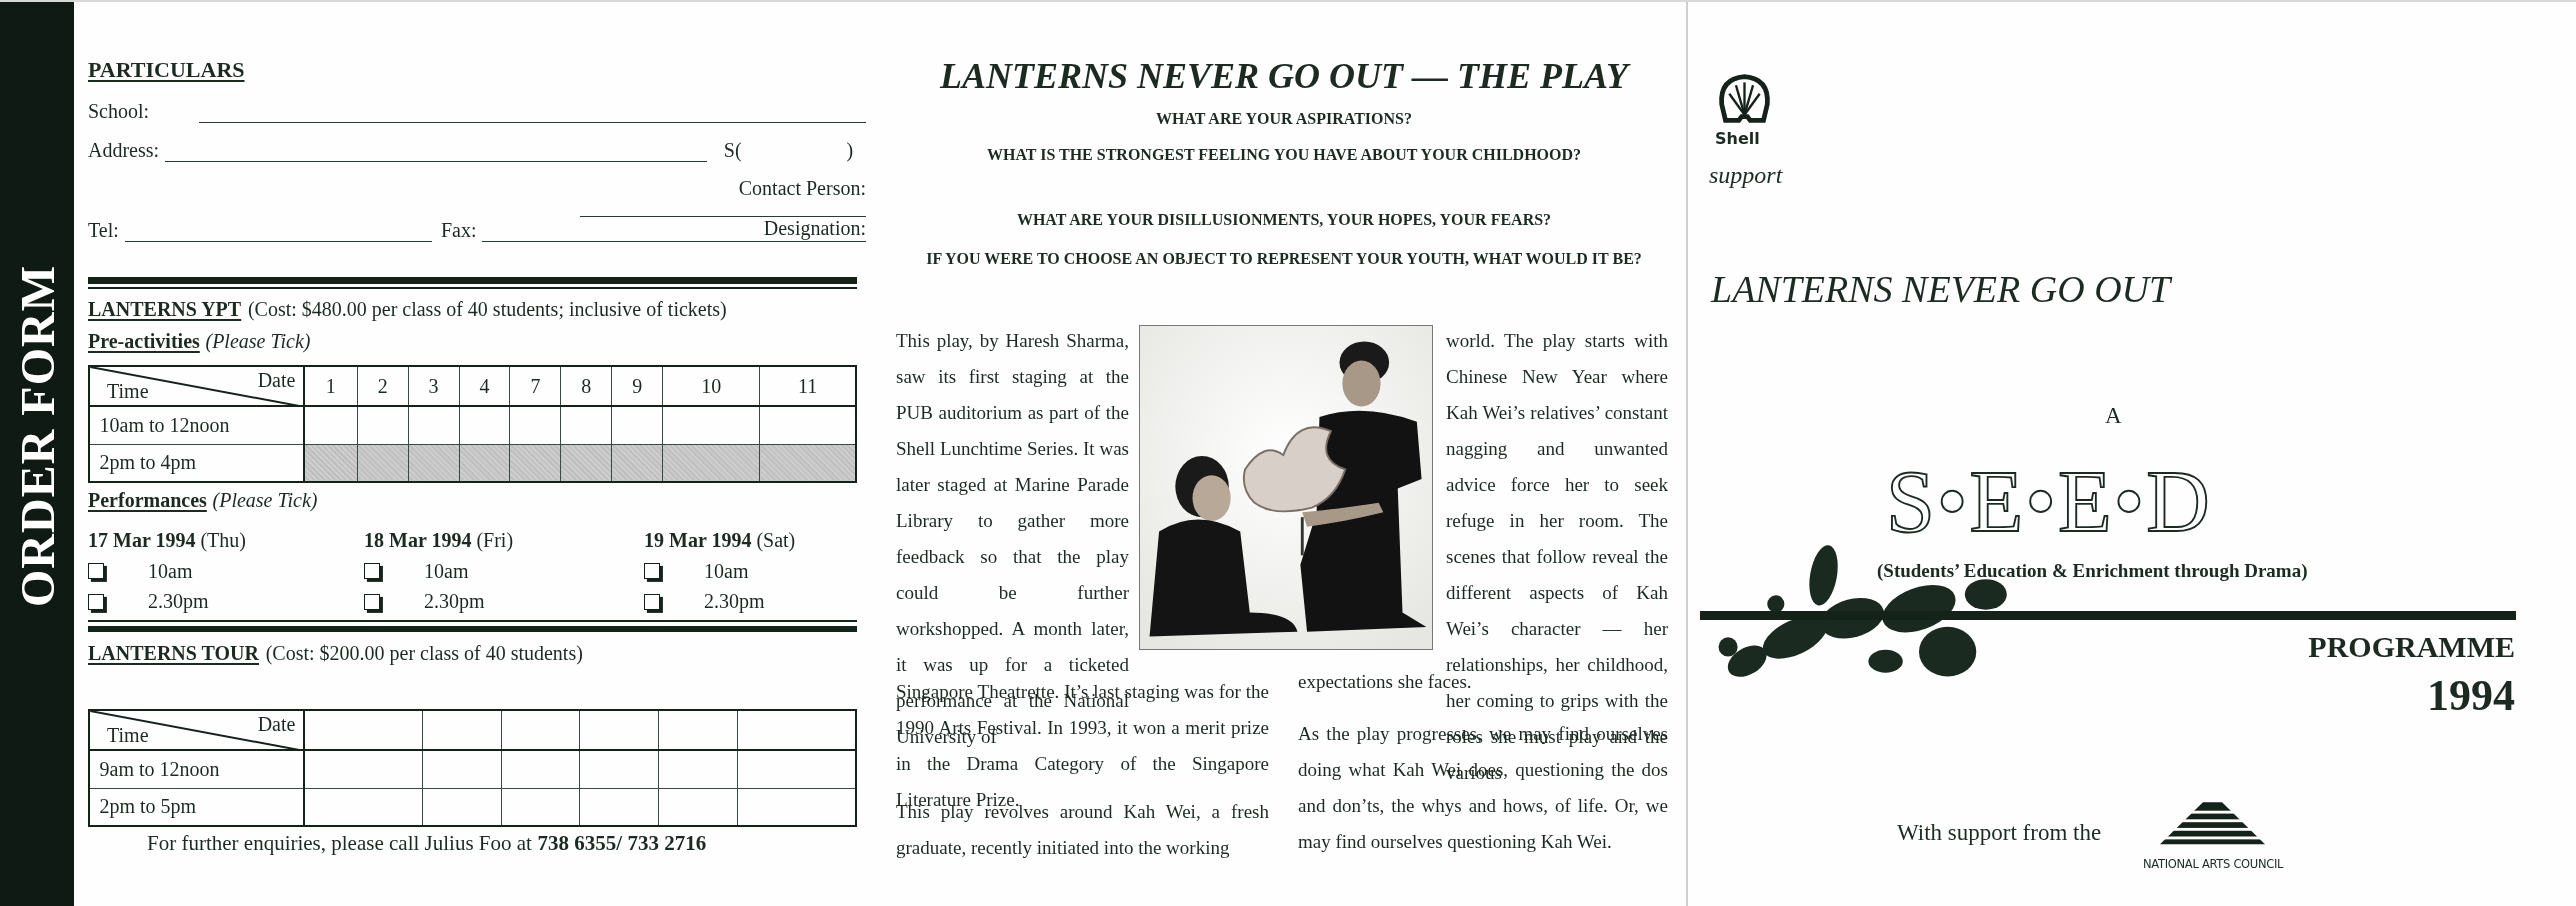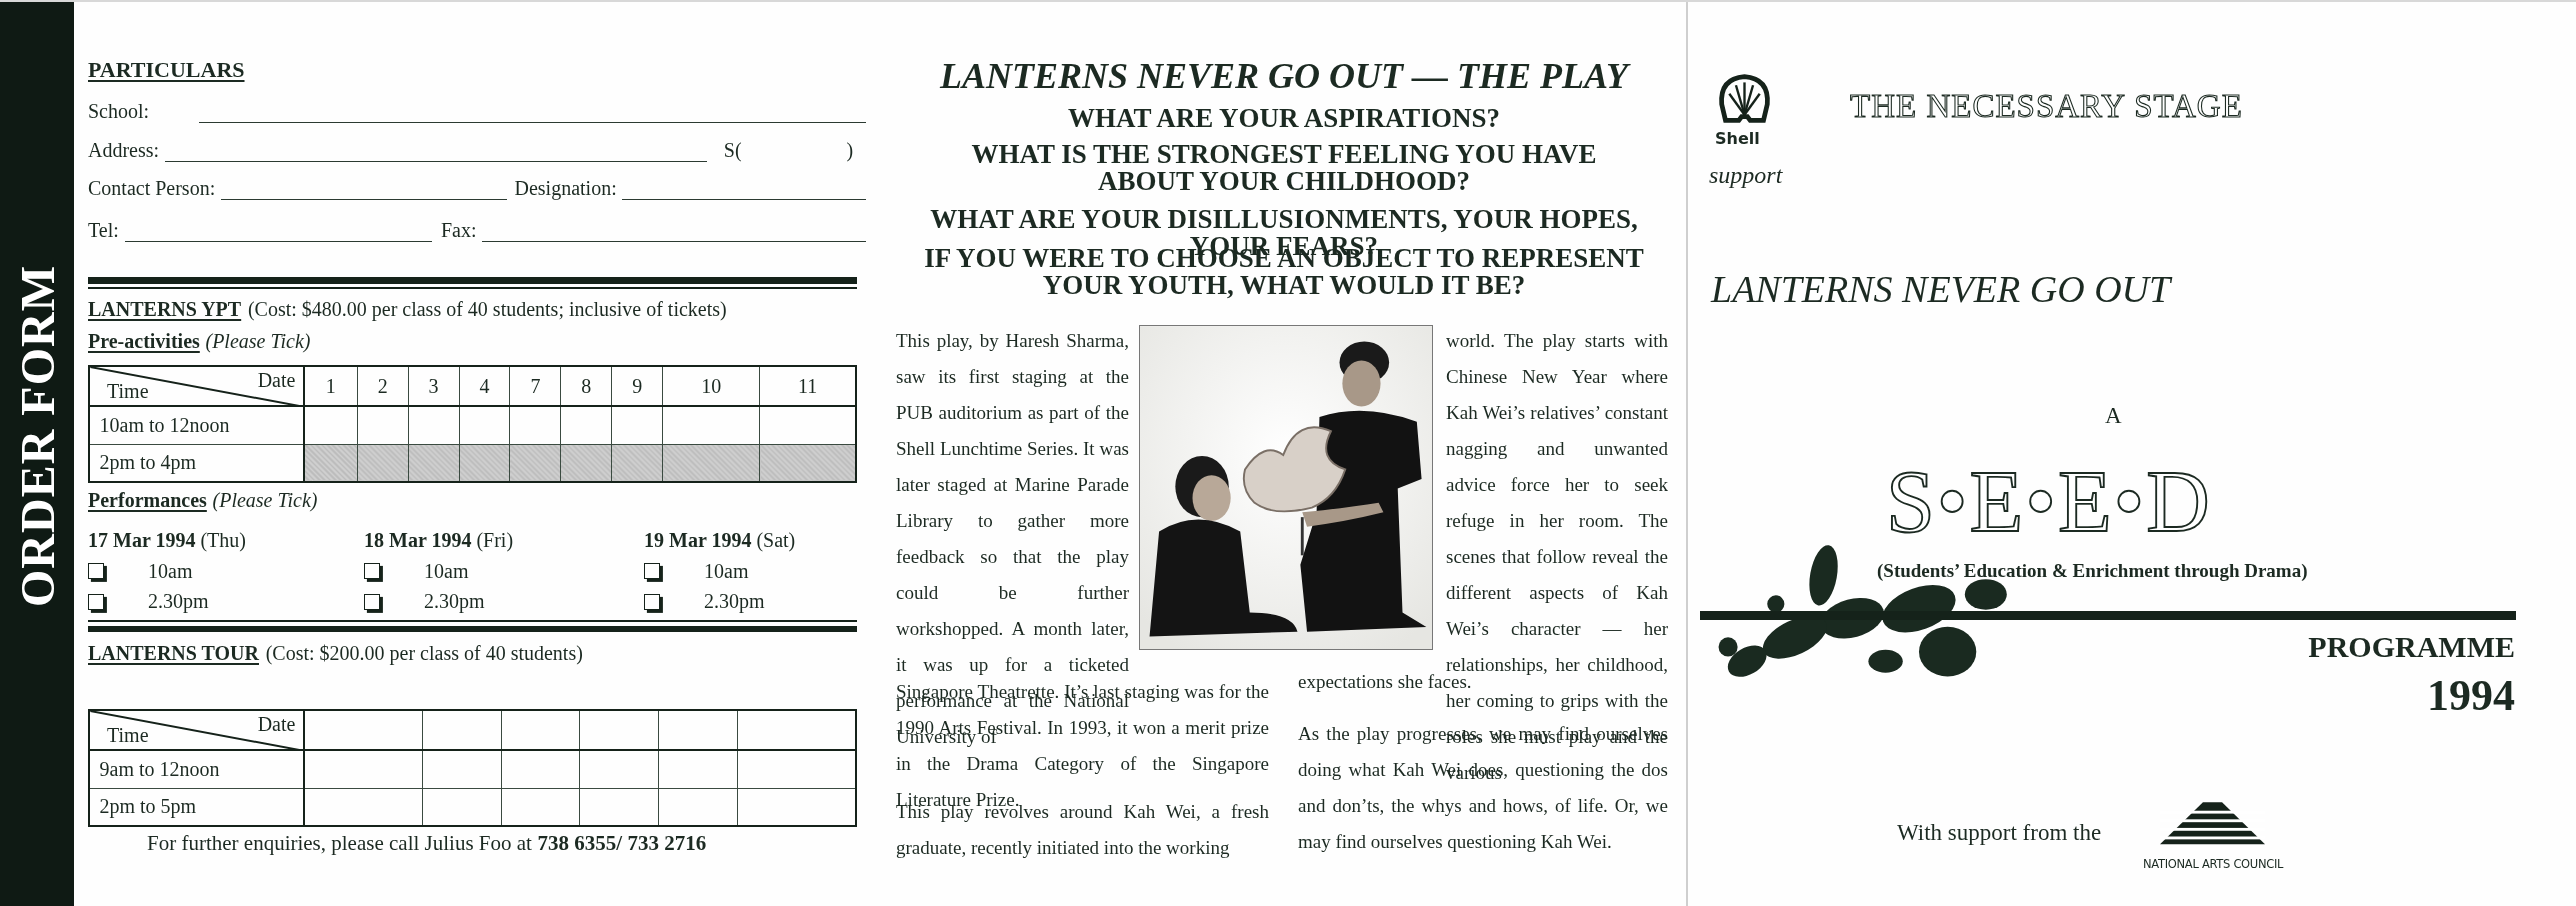--- a/index.html
+++ b/index.html
@@ -33,21 +33,21 @@
   table.grid tr.shaded td.cell { background: repeating-linear-gradient(45deg, #cfcfcf 0 1.9px, #bdbdbd 1.9px 3.8px); }
 
   .perf-col { position: absolute; top: 527px; font-size: 20px; }
   .perf-col .date b { font-weight: bold; }
   .perf-opt { display: flex; align-items: center; margin-top: 7.6px; }
   .chk { width: 16px; height: 16px; border: 1.9px solid #15221a; box-shadow: 2.9px 2.9px 0 #15221a; margin-right: 44px; }
 
   
   .mid { position: absolute; left: 883px; top: 0; width: 802px; height: 906px; }
   .mid .title { position: absolute; top: 53px; left: 0; width: 802px; text-align: center; font-style: italic; font-weight: bold; font-size: 36px; }
-  .mid .q { position: absolute; left: 19px; width: 764px; text-align: center; font-weight: bold; font-size: 27px; line-height: 27px; }
+  .mid .q { position: absolute; left: 19px; width: 764px; text-align: center; font-weight: bold; font-size: 16px; line-height: 27px; }
   .body-text { position: absolute; font-size: 19px; line-height: 36px; text-align: justify; }
   .photo { position: absolute; left: 1139px; top: 323px; width: 294px; height: 325px; border: 1.9px solid #777; background: #f6f6f4; overflow: hidden; }
 
   
   .fold { position: absolute; top: 0; width: 1.9px; height: 906px; background: #cfcfcf; }
   .shell-logo { position: absolute; left: 1716px; top: 69px; width: 57px; }
   .shell-word { position: absolute; left: 1715px; top: 127px; font-family: "DejaVu Sans", sans-serif; font-weight: bold; font-size: 16px; }
   .tns { position: absolute; left: 1850px; top: 86px; font-size: 33px; color: #fff; -webkit-text-stroke: 1.1px #1c2a22; letter-spacing: 1px; }
   .present { position: absolute; left: 1709px; top: 160px; font-style: italic; font-size: 24px; }
   .play-title { position: absolute; left: 1711px; top: 265px; font-style: italic; font-size: 38px; }
@@ -80,21 +80,21 @@
     </div>
 
     <div class="row" style="top:137px;width:778px;">
       <span>Address:</span>
       <span class="line" style="width:542px;"></span>
       <span style="margin-left:17px;">S(</span>
       <span style="width:105px;display:inline-block;"></span>
       <span>)</span>
     </div>
 
-    <div class="row" style="top:175px;width:778px;">
+    <div class="row" style="top:175px;width:778px;flex-direction:column;">
       <span>Contact Person:</span>
       <span class="line" style="width:286px;"></span>
       <span style="margin-left:7.6px;">Designation:</span>
       <span class="line" style="flex:1;"></span>
     </div>
 
     <div class="row" style="top:217px;width:778px;">
       <span>Tel:</span>
       <span class="line" style="width:307px;"></span>
       <span style="margin-left:9.5px;">Fax:</span>
@@ -303,21 +303,20 @@
     <path d="M10 52 L6 35 Q4 8 30 6 Q56 8 54 35 L50 52 L36 52 L33 48 L27 48 L24 52 Z" fill="none" stroke="#15221a" stroke-width="5"></path>
     <g stroke="#15221a" stroke-width="2.5">
       <line x1="30" y1="46" x2="14" y2="24"></line>
         <line x1="30" y1="46" x2="21" y2="15"></line>
       <line x1="30" y1="46" x2="30" y2="12"></line>
         <line x1="30" y1="46" x2="39" y2="15"></line>
       <line x1="30" y1="46" x2="46" y2="24"></line>
     </g>
   </svg>
   <div class="shell-word">Shell</div>
-  <div class="tns">THE NECESSARY STAGE</div>
   <div class="present">support</div>
   <div class="play-title">LANTERNS NEVER GO OUT</div>
   <div class="a-letter">A</div>
   <div class="seed">S•E•E•D</div>
 
   <svg style="position:absolute;left:1709px;top:535px;" width="315" height="153" viewBox="0 0 330 160">
     <g fill="#1a2a20">
       <ellipse cx="120" cy="40" rx="14" ry="32" transform="rotate(10 120 40)"></ellipse>
       <ellipse cx="150" cy="85" rx="34" ry="20" transform="rotate(-15 150 85)"></ellipse>
       <ellipse cx="220" cy="75" rx="40" ry="22" transform="rotate(-20 220 75)"></ellipse>

